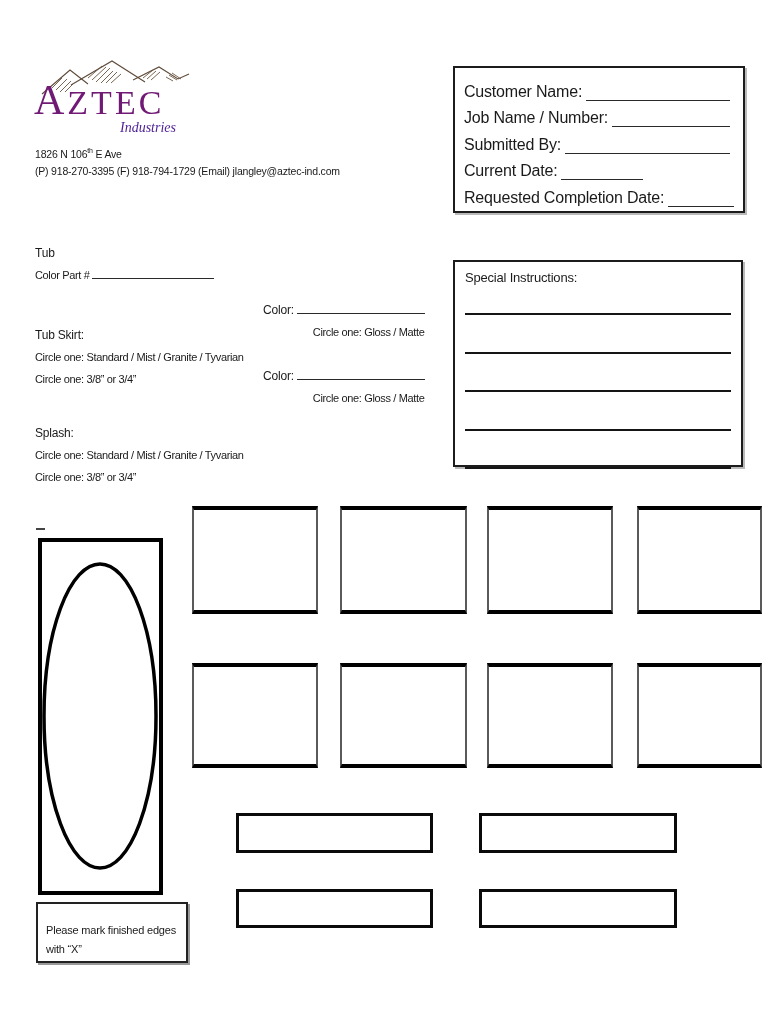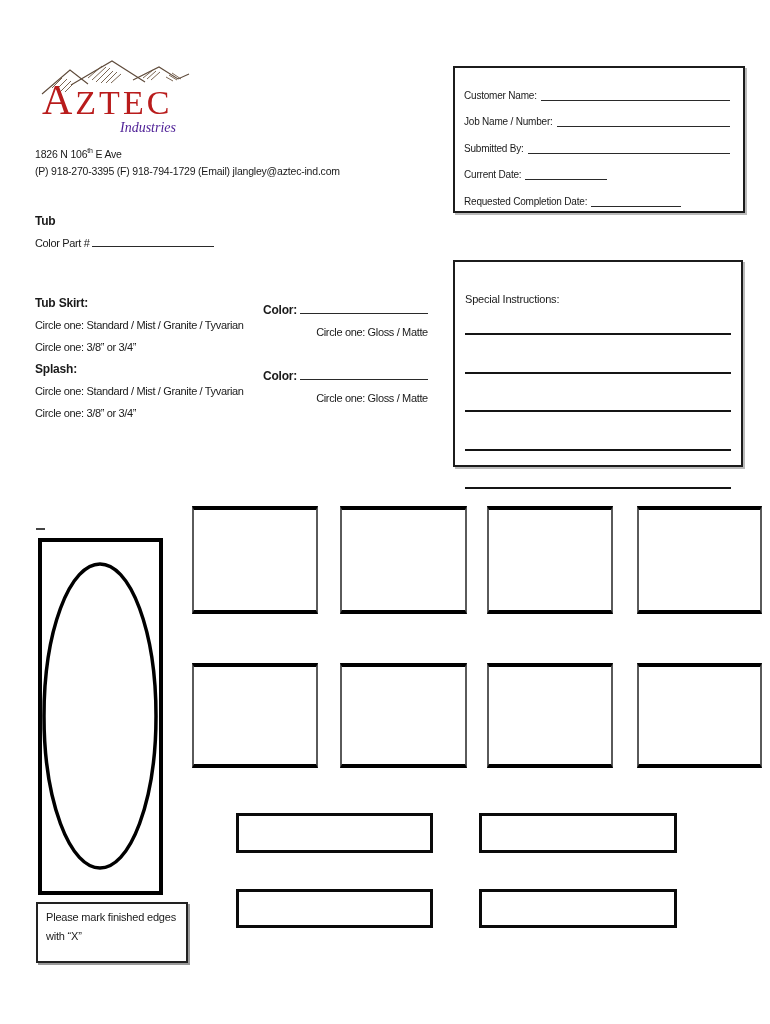--- a/index.html
+++ b/index.html
@@ -6,54 +6,54 @@
   .page {
     position:relative; width:770px; height:1024px; background:#fff;
     font-family:"Liberation Sans","DejaVu Sans",sans-serif; color:#1a1a1a;
     overflow:hidden;
   }
   .abs { position:absolute; }
 
   
   .logo-art { left:40px; top:54px; width:150px; height:46px; }
   .logo-title {
-    left:42px; top:82px; width:150px;
+    left:34px; top:82px; width:150px;
     font-family:"Liberation Serif","DejaVu Serif",serif;
-    font-size:34px; letter-spacing:3px; color:#b91c1c; line-height:36px;
+    font-size:34px; letter-spacing:3px; color:#701a75; line-height:36px;
   }
   .logo-title::first-letter { font-size:42px; }
   .logo-sub {
     left:34px; top:120px; width:142px; text-align:right;
     font-family:"Liberation Serif","DejaVu Serif",serif;
     font-style:italic; font-size:14px; color:#4c1d95;
   }
 
   
   .addr { left:35px; top:142px; font-size:10.5px; line-height:17.5px; letter-spacing:-0.2px; white-space:nowrap; }
   .addr sup { font-size:7px; }
 
   
   .frame {
     position:absolute; box-sizing:border-box; background:#fff;
     border:2px solid #1c1c1c; box-shadow:2px 2px 0 rgba(130,130,130,0.55);
   }
   .order-box { left:453px; top:66px; width:292px; height:147px; padding:6px 9px 0 9px; }
-  .order-row { display:flex; align-items:flex-end; height:26.5px; font-size:10px; letter-spacing:-0.2px; white-space:nowrap; }
+  .order-row { display:flex; align-items:flex-end; height:26.5px; font-size:16px; letter-spacing:-0.2px; white-space:nowrap; }
   .order-row .lbl { margin-right:4px; }
   .wline { display:inline-block; border-bottom:1.5px solid #2a2a2a; height:14px; }
   .grow { flex:1; margin-right:4px; }
 
   .si-box { left:453px; top:260px; width:290px; height:207px; padding:8px 10px; }
-  .si-head { font-size:11px; letter-spacing:-0.2px;margin-top:23px; }
+  .si-head { font-size:13px; letter-spacing:-0.2px; }
   .si-line { border-bottom:2px solid #151515; height:0; margin-top:36.5px; }
   .si-line.first { margin-top:28px; }
 
   
   .formtext { font-size:11px; line-height:22px; letter-spacing:-0.35px; white-space:nowrap; }
-  .bold { font-weight:700; font-size:12px; letter-spacing:-0.2px; }
+  .bold { font-weight:400; font-size:12px; letter-spacing:-0.2px;margin-top:32px; }
   .tub-block { left:35px; top:210px; }
   .optcol-left { left:35px; top:292px; }
   .optcol-right { left:263px; top:299px; }
   .indent { padding-left:6px;text-align:right; }
   .inline-line { display:inline-block; border-bottom:1.5px solid #2a2a2a; height:13px; vertical-align:baseline; }
   .blank-row { height:22px; }
 
   
   .panel {
     position:absolute; box-sizing:border-box; background:#fff;
@@ -61,21 +61,21 @@
     border-top:4px solid #000; border-bottom:4px solid #000;
   }
   .strip { position:absolute; box-sizing:border-box; background:#fff; border:3px solid #0a0a0a; }
   .tubrect { left:38px; top:538px; width:125px; height:357px; box-sizing:border-box; border:4px solid #000; }
   .tub-ellipse-svg { left:38px; top:538px; width:125px; height:357px; }
   .stray { left:36px; top:528px; width:9px; height:2px; background:#444; }
 
   .note-box {
     left:36px; top:902px; width:152px; height:61px; box-sizing:border-box;
     border:2px solid #222; box-shadow:2px 2px 0 #9a9a9a; background:#fff;
-    padding:4px 8px; font-size:11px; line-height:19px; letter-spacing:-0.2px;
+    padding:17px 8px; font-size:11px; line-height:19px; letter-spacing:-0.2px;
   }
 </style>
 </head>
 <body>
 
 <div class="page">
 
   <svg class="abs logo-art" viewBox="0 0 150 46" fill="none">
     <g stroke="#5e4a3a" stroke-width="1.1">
       <path d="M2 40 L30 16 L48 30"></path>

